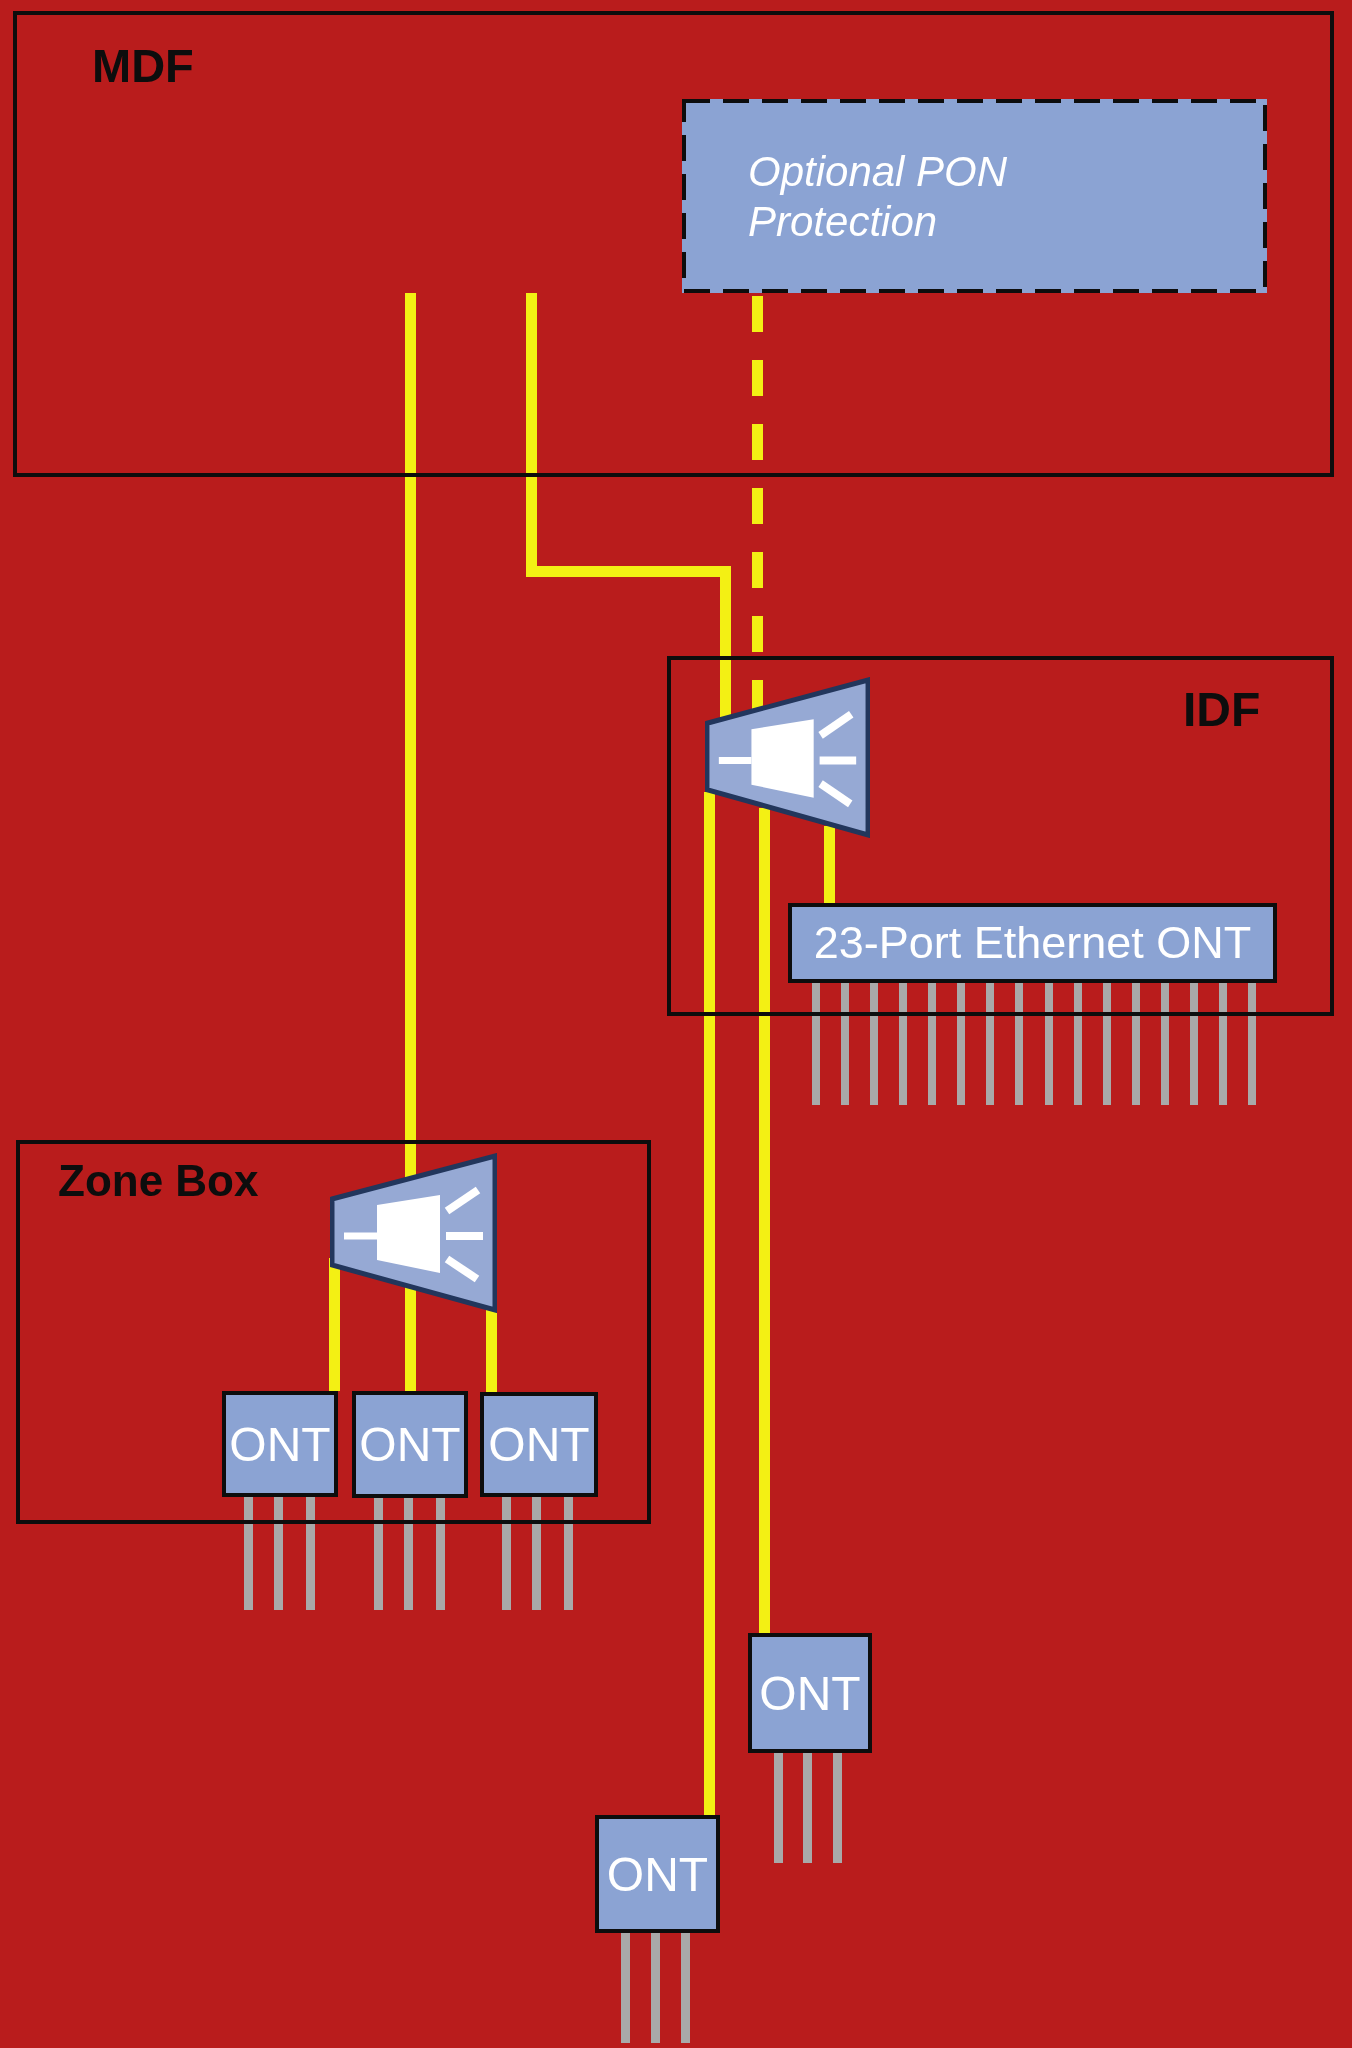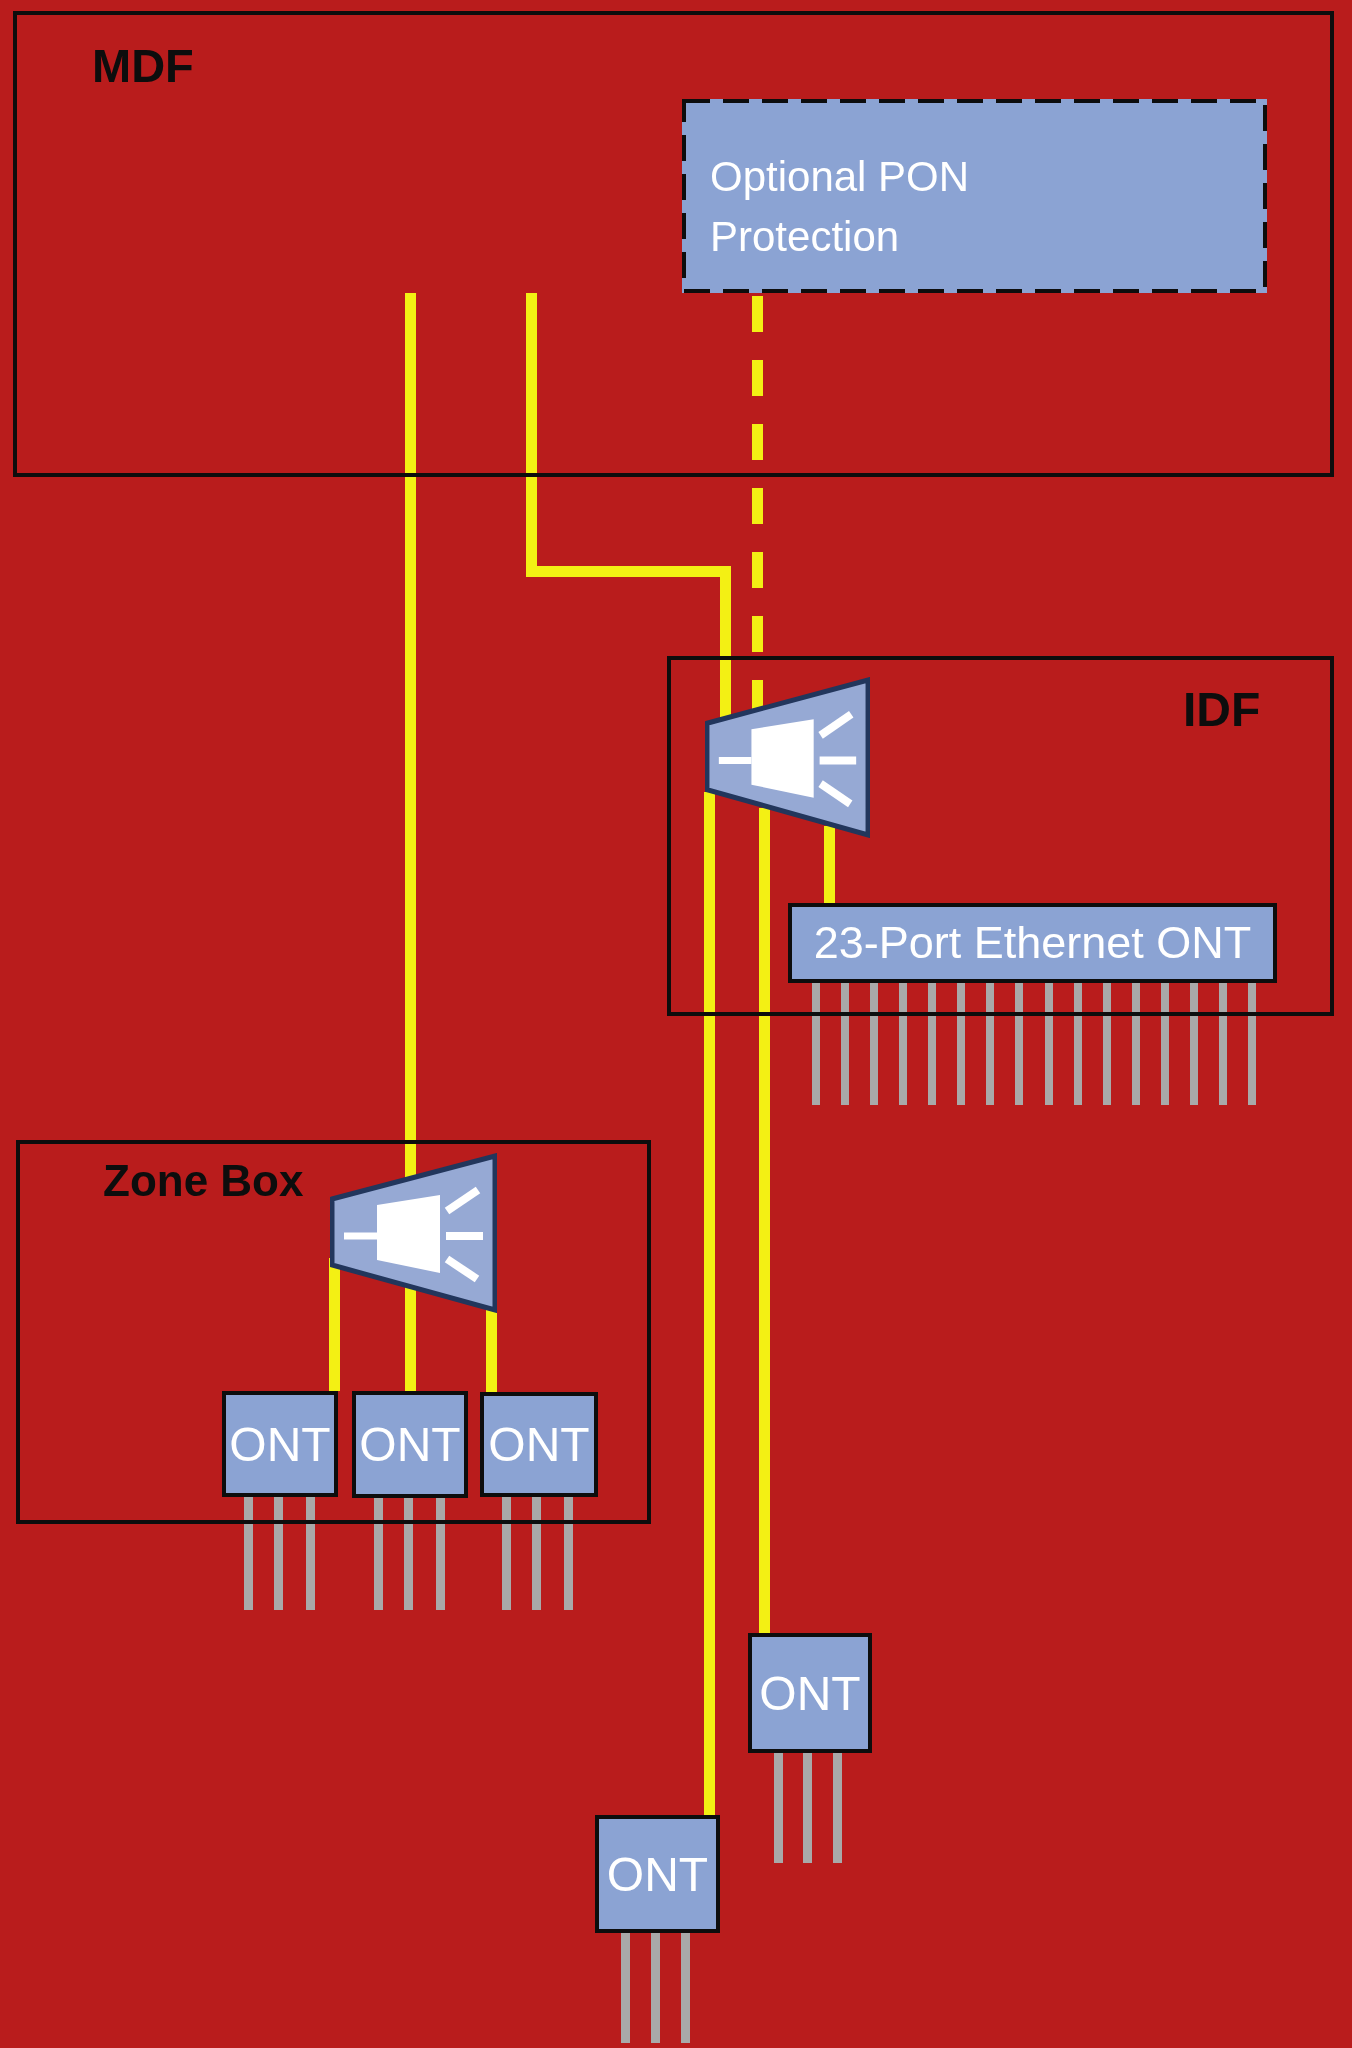--- a/index.html
+++ b/index.html
@@ -39,35 +39,35 @@
   .outline{position:absolute;border:4px solid var(--ink);background:transparent;z-index:3;}
   .mdf-outline{left:13px;top:11px;width:1313px;height:458px;}
   .idf-outline{left:667px;top:656px;width:659px;height:352px;}
   .zone-outline{left:16px;top:1140px;width:627px;height:376px;}
   
   .equip{position:absolute;background:var(--blue);border:4px solid var(--ink);
          box-sizing:border-box;color:var(--text-light);z-index:4;}
   .olt-box{left:89px;top:98px;width:569px;height:195px;}
   .olt-box .txt{padding:46px 0 0 50px;width:330px;font-size:42px;line-height:50px;}
   .pon-box{left:682px;top:99px;width:585px;height:194px;border:none;background:var(--blue);}
-  .pon-box .txt{padding:48px 0 0 28px;width:340px;font-size:42px;line-height:60px;}
+  .pon-box .txt{padding:48px 0 0 66px;width:340px;font-size:42px;line-height:50px;font-style:italic;}
   .pon-border{position:absolute;left:0;top:0;z-index:5;pointer-events:none;}
   .p48-box{left:788px;top:903px;width:489px;height:80px;display:flex;align-items:center;justify-content:center;
            font-size:45px;}
   .ont-box{display:flex;align-items:center;justify-content:center;font-size:48px;}
   .zone-ont-1{left:222px;top:1391px;width:116px;height:106px;}
   .zone-ont-2{left:352px;top:1391px;width:116px;height:107px;}
   .zone-ont-3{left:480px;top:1392px;width:118px;height:105px;}
   .drop-ont-upper{left:748px;top:1633px;width:124px;height:120px;}
   .drop-ont-lower{left:595px;top:1815px;width:125px;height:118px;}
   
   .sec-label{position:absolute;color:var(--ink);font-weight:700;z-index:6;white-space:nowrap;}
   .mdf-label{left:92px;top:38px;font-size:47px;}
   .idf-label{left:1183px;top:682px;font-size:48px;}
-  .zone-label{left:58px;top:1156px;font-size:44px;margin-left:45px;}
+  .zone-label{left:58px;top:1156px;font-size:44px;}
   
   .splitter{position:absolute;z-index:5;}
   .idf-splitter{left:705px;top:677px;width:165px;height:161px;}
   .zone-splitter{left:330px;top:1153px;width:167px;height:160px;}
 </style>
 </head>
 <body>
 
 <div class="canvas">
 

